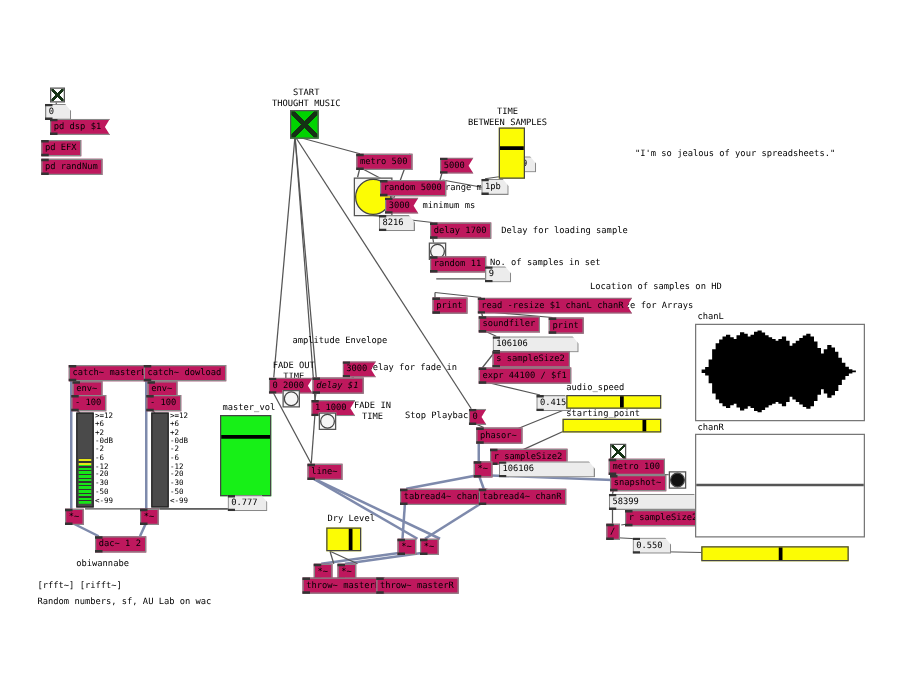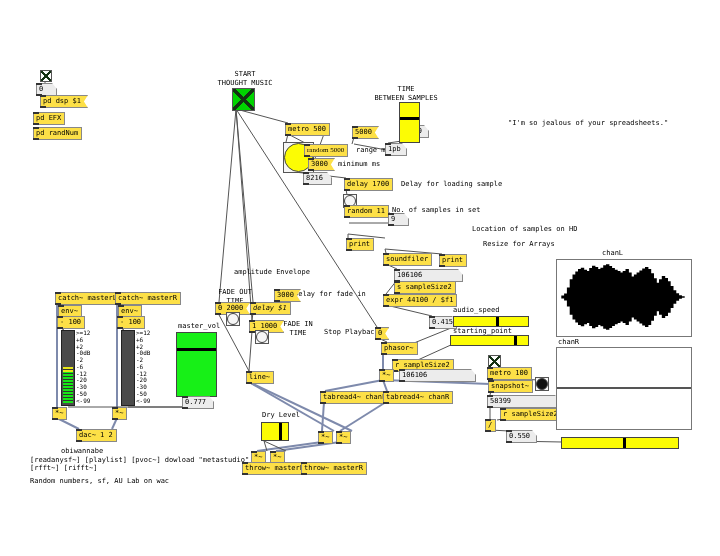--- a/index.html
+++ b/index.html
@@ -1,21 +1,21 @@
 <!DOCTYPE html>
 <html><head>
 <meta charset="utf-8">
 <style>
   html,body{margin:0;padding:0;background:#fff;}
   #patch{position:relative;width:720px;height:556px;background:#fff;overflow:hidden;
          font-family:"DejaVu Sans Mono", monospace;font-size:7px;line-height:9px;color:#000;}
   #cords{position:absolute;left:0;top:0;width:720px;height:556px;z-index:0;}
   line.ctl{stroke:#555;stroke-width:1;}
   line.sig{stroke:#7e8aac;stroke-width:2;}
-  .obj,.msg,.num{position:absolute;z-index:2;background:#fde047;border:1px solid #888;
+  .obj,.msg,.num{position:absolute;z-index:2;background:#be185d;border:1px solid #888;
         padding:1px 3px 1px 2px;white-space:nowrap;}
   .obj::before,.msg::before,.num::before{content:'';position:absolute;top:-1px;left:-1px;width:6px;height:2px;background:#333;}
   .obj::after,.msg::after,.num::after{content:'';position:absolute;bottom:-1px;left:-1px;width:6px;height:2px;background:#333;}
   .msg{clip-path:polygon(0 0,100% 0,calc(100% - 4px) 50%,100% 100%,0 100%);padding-right:6px;}
   .num{clip-path:polygon(0 0,calc(100% - 5px) 0,100% 6px,100% 100%,0 100%);background:#ececec;}
   .c{position:absolute;z-index:1;white-space:pre;background:transparent;}
   .cc{text-align:center;}
   .tgl{position:absolute;z-index:2;border:1px solid #555;background:
       linear-gradient(45deg,transparent 43%,#143214 43%,#143214 57%,transparent 57%),
       linear-gradient(-45deg,transparent 43%,#143214 43%,#143214 57%,transparent 57%),var(--bg,#fdfdfd);}
@@ -114,21 +114,21 @@
 <div class="obj" style="left:33px;top:127px;">pd randNum</div>
 
 <div class="c cc" style="left:205px;top:70px;width:80px;">START
 THOUGHT MUSIC</div>
 <div class="tgl" style="left:232px;top:88px;width:21px;height:21px;--bg:#00d400;"></div>
 <div class="obj" style="left:285px;top:123px;">metro 500</div>
 <div class="bng" style="left:283px;top:142px;width:29px;height:29px;">
       <i style="--fill:#fcfc04;"></i>
     </div>
 <div class="msg" style="left:352px;top:126px;">5000</div>
-<div class="obj" style="left:304px;top:144px;font-family:Liberation Serif, serif;">random 5000</div>
+<div class="obj" style="left:304px;top:144px;">random 5000</div>
 <div class="c" style="left:356px;top:146px;">range ms</div>
 <div class="num" style="left:385px;top:143px;width:15px;">1pb</div>
 <div class="num" style="left:402px;top:125px;width:20px;">6599</div>
 <div class="msg" style="left:308px;top:158px;">3000</div>
 <div class="c" style="left:338px;top:160px;">minimum ms</div>
 <div class="num" style="left:303px;top:172px;width:22px;">8216</div>
 
 <div class="c cc" style="left:368px;top:85px;width:76px;">TIME
 BETWEEN SAMPLES</div>
 <div class="vsl" style="left:399px;top:102px;width:19px;height:39px;">
@@ -140,20 +140,21 @@
 <div class="obj" style="left:344px;top:178px;">delay 1700</div>
 <div class="c" style="left:401px;top:180px;">Delay for loading sample</div>
 <div class="bng" style="left:343px;top:194px;width:12px;height:12px;">
       <i></i>
     </div>
 <div class="obj" style="left:344px;top:205px;">random 11</div>
 <div class="c" style="left:392px;top:206px;">No. of samples in set</div>
 <div class="num" style="left:388px;top:213px;width:14px;">9</div>
 <div class="c" style="left:472px;top:225px;">Location of samples on HD</div>
 <div class="obj" style="left:346px;top:238px;">print</div>
+<div class="msg" style="left:382px;top:238px;">read -resize $1 chanL chanR</div>
 <div class="c" style="left:483px;top:240px;">Resize for Arrays</div>
 <div class="obj" style="left:383px;top:253px;">soundfiler</div>
 <div class="obj" style="left:439px;top:254px;">print</div>
 <div class="num" style="left:394px;top:269px;width:62px;">106106</div>
 <div class="obj" style="left:394px;top:281px;">s sampleSize2</div>
 <div class="obj" style="left:383px;top:294px;">expr 44100 / $f1</div>
 
 <div class="c" style="left:453px;top:306px;">audio_speed</div>
 <div class="num" style="left:429px;top:316px;width:21px;">0.415</div>
 <div class="hsl" style="left:453px;top:316px;width:74px;height:9px;">
@@ -209,21 +210,21 @@
       <span class="knb" style="left:17px;"></span>
     </div>
 <div class="obj" style="left:318px;top:431px;">*~</div>
 <div class="obj" style="left:336px;top:431px;">*~</div>
 <div class="obj" style="left:251px;top:451px;">*~</div>
 <div class="obj" style="left:270px;top:451px;">*~</div>
 <div class="obj" style="left:242px;top:462px;">throw~ masterL</div>
 <div class="obj" style="left:301px;top:462px;">throw~ masterR</div>
 
 <div class="obj" style="left:55px;top:292px;">catch~ masterL</div>
-<div class="obj" style="left:115px;top:292px;">catch~ masterR</div>
+<div class="obj" style="left:115px;top:292px;">catch~ dowload</div>
 <div class="obj" style="left:58px;top:305px;">env~</div>
 <div class="obj" style="left:118px;top:305px;">env~</div>
 <div class="obj" style="left:57px;top:316px;">- 100</div>
 <div class="obj" style="left:117px;top:316px;">- 100</div>
 <div class="vu" style="left:61px;top:330px;height:74px;">
   <span class="lit" id="vu-lit-l" style="height: 42%;"></span>
       <span class="lity" id="vu-lity-l" style="bottom: calc(42% + 2px); display: block;"></span>
 </div>
 <div class="vuscale" style="left:76px;top:330px;">&gt;=12
 +6
@@ -253,25 +254,24 @@
 <div class="c" style="left:178px;top:322px;">master_vol</div>
 <div class="vsl" style="left:176px;top:332px;width:39px;height:63px;background:#17f017;">
       <span class="knb" style="top:15px;"></span>
     </div>
 <div class="num" style="left:182px;top:396px;width:25px;">0.777</div>
 <div class="obj" style="left:52px;top:407px;">*~</div>
 <div class="obj" style="left:112px;top:407px;">*~</div>
 <div class="obj" style="left:76px;top:429px;">dac~ 1 2</div>
 
 <div class="c" style="left:30px;top:447px;padding-left:31px;">obiwannabe</div>
-<div class="c" style="left:30px;top:456px;">[readanysf~] [playlist] [pvoc~] dowload "metastudio"</div>
 <div class="c" style="left:30px;top:464px;">[rfft~] [rifft~]</div>
 <div class="c" style="left:30px;top:477px;">Random numbers, sf, AU Lab on wac</div>
 
-<div class="arrlabel" style="left:558px;top:249px;margin-left:44px;">chanL</div>
+<div class="arrlabel" style="left:558px;top:249px;">chanL</div>
 <div class="arr" style="left:556px;top:259px;width:134px;height:76px;">
   <svg id="wave-l" width="132" height="74" style="display:block;">
     <path id="wave-l-path" fill="none" stroke="#000" stroke-width="3.4" d="M6.0 35.6L6.0 38.4M8.8 33.6L8.8 40.4M11.6 27.5L11.6 46.5M14.4 19.3L14.4 54.7M17.2 14.5L17.2 59.5M20.0 11.5L20.0 62.5M22.7 9.1L22.7 64.9M25.5 7.7L25.5 66.3M28.3 9.8L28.3 64.2M31.1 11.1L31.1 62.9M33.9 8.1L33.9 65.9M36.7 5.7L36.7 68.3M39.5 7.0L39.5 67.0M42.3 9.1L42.3 64.9M45.1 7.7L45.1 66.3M47.9 5.3L47.9 68.7M50.7 4.3L50.7 69.7M53.4 6.0L53.4 68.0M56.2 8.1L56.2 65.9M59.0 9.8L59.0 64.2M61.8 11.1L61.8 62.9M64.6 12.5L64.6 61.5M67.4 11.1L67.4 62.9M70.2 9.1L70.2 64.9M73.0 12.5L73.0 61.5M75.8 16.6L75.8 57.4M78.6 14.5L78.6 59.5M81.3 12.5L81.3 61.5M84.1 10.4L84.1 63.6M86.9 8.4L86.9 65.6M89.7 7.0L89.7 67.0M92.5 9.1L92.5 64.9M95.3 13.2L95.3 60.8M98.1 18.3L98.1 55.7M100.9 22.7L100.9 51.3M103.7 19.3L103.7 54.7M106.5 15.9L106.5 58.1M109.3 17.9L109.3 56.1M112.0 21.3L112.0 52.7M114.8 26.1L114.8 47.9M117.6 30.2L117.6 43.8M120.4 33.3L120.4 40.7M123.2 35.3L123.2 38.7M126.0 36.3L126.0 37.7"></path>
   </svg>
 </div>
 <div class="arrlabel" style="left:558px;top:338px;">chanR</div>
 <div class="arr" style="left:556px;top:347px;width:134px;height:81px;">
   <span class="flat" style="top:39px;"></span>
 </div>
 

